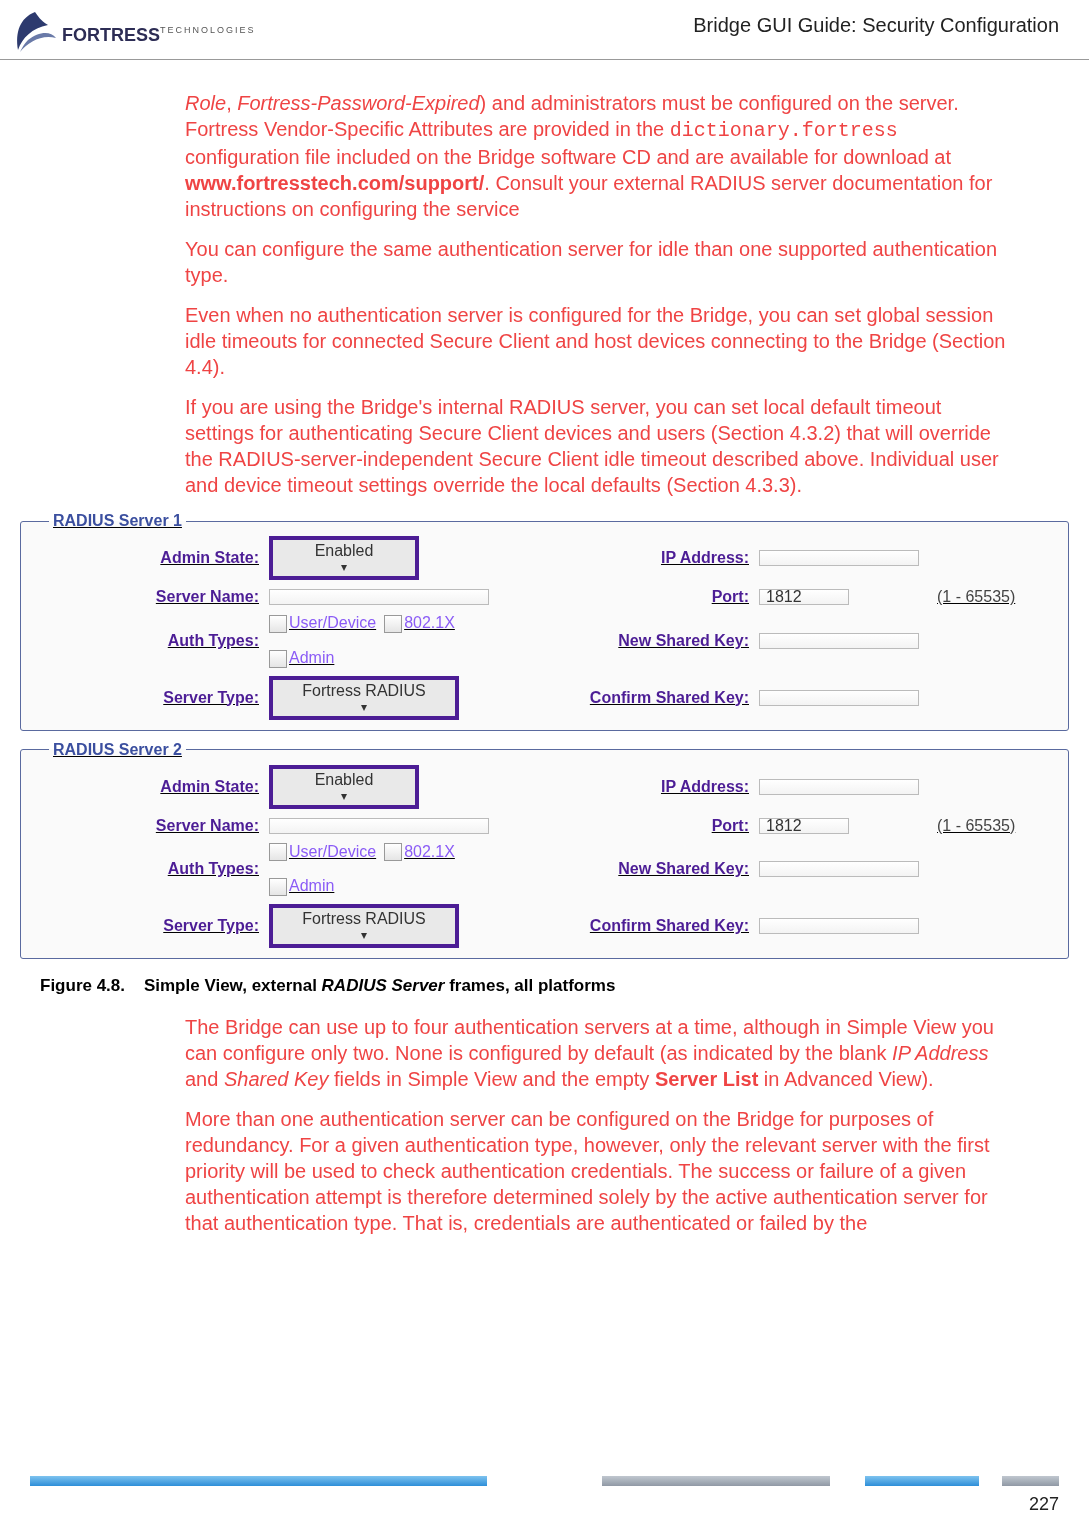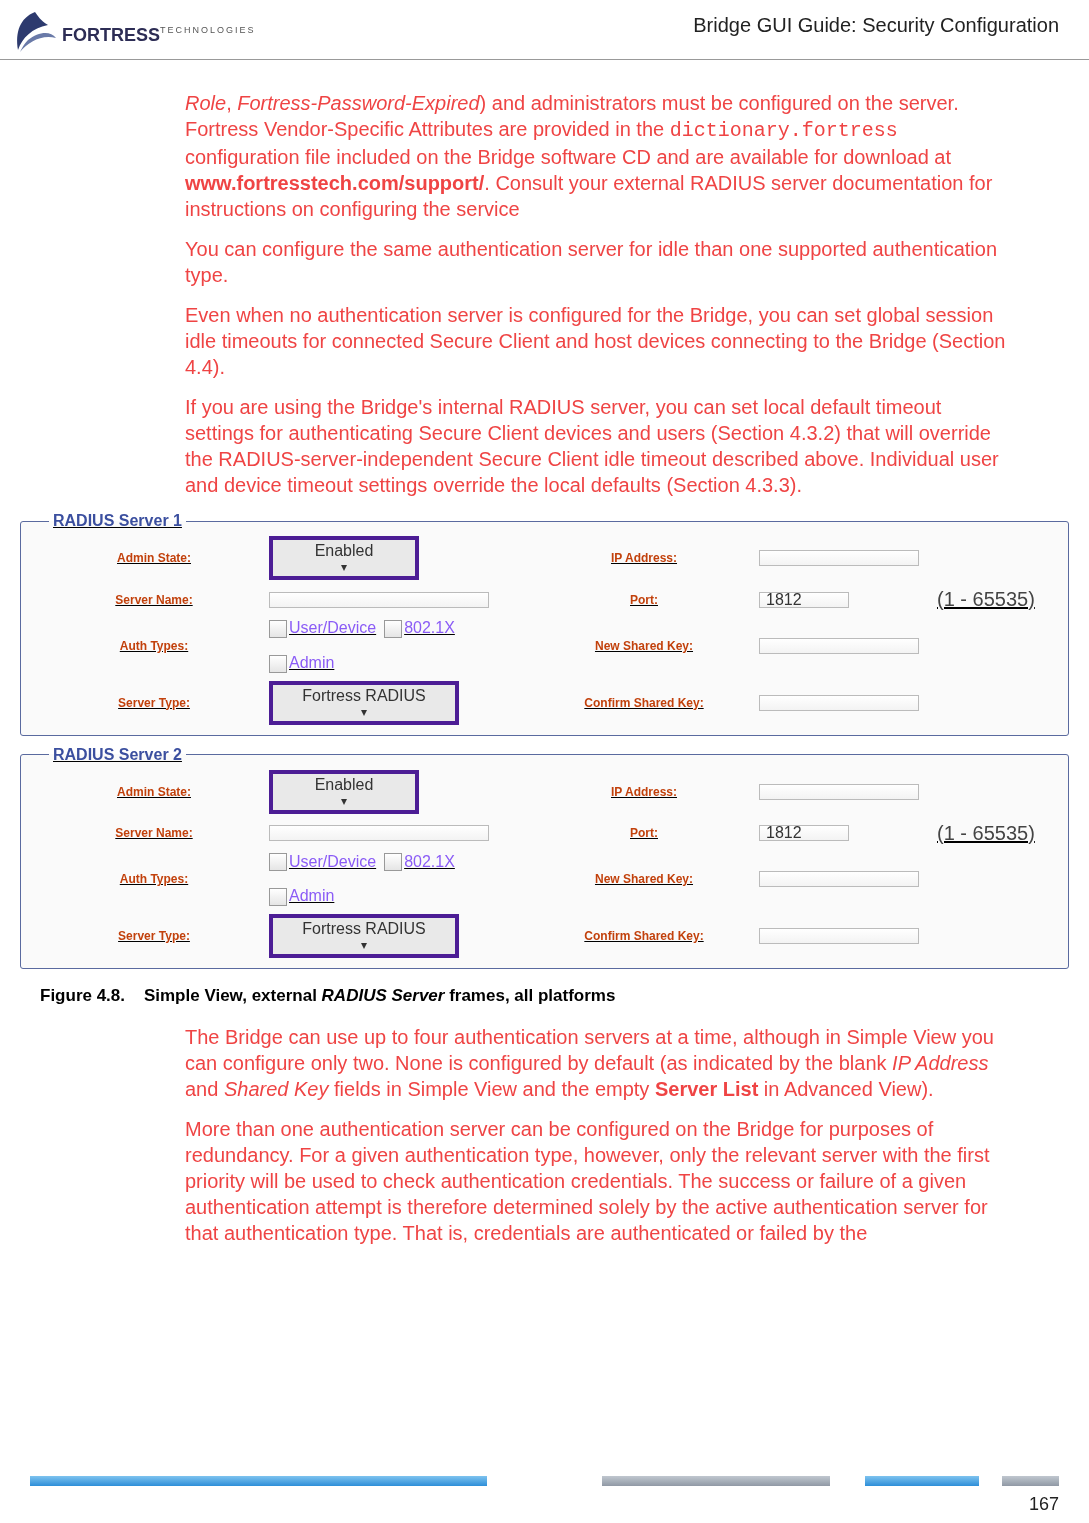--- a/index.html
+++ b/index.html
@@ -84,24 +84,24 @@
     font-size: 16px;
     padding: 0 4px;
   }
   .form-grid {
     display: grid;
     grid-template-columns: 220px 270px 220px 170px auto;
     row-gap: 8px;
     align-items: center;
   }
   .lbl {
-    text-align: center;
+    text-align: right;
     font-weight: bold;
-    color: #c2410c;
-    font-size: 12px;
+    color: #4c1d95;
+    font-size: 16px;
     padding-right: 10px;
     white-space: nowrap;
   }
   .sel {
     display: inline-flex;
     align-items: center;
     background: #e9e9e9;
     border: 4px solid #4c1d95;
     padding: 2px 8px;
     font-size: 16px;
@@ -136,21 +136,21 @@
     width: 16px;
     height: 16px;
     border: 1px solid #999;
     background: linear-gradient(#fff,#e5e5e5);
     display: inline-block;
     margin-right: 2px;
     vertical-align: middle;
   }
   .hint {
     color: #444;
-    font-size: 20px;
+    font-size: 16px;
     padding-left: 8px;
   }
   .figure-caption {
     margin: 17px 20px 18px 40px;
     font-size: 17px;
   }
   .figure-caption .fignum { font-weight: bold; }
   .figure-caption .figtext { font-weight: bold; }
   .figure-caption .figitalic { font-style: italic; font-weight: bold; }
   .footer {
@@ -333,16 +333,16 @@
   <div class="footer">
     <div class="footer-bar">
       <div class="seg1"></div>
         <div class="seg2"></div>
         <div class="seg3"></div>
         <div class="seg4"></div>
         <div class="seg5"></div>
         <div class="seg6"></div>
         <div class="seg7"></div>
     </div>
-    <div class="pagenum">167</div>
+    <div class="pagenum">227</div>
   </div>
 
 </div>
 
 </body></html>

